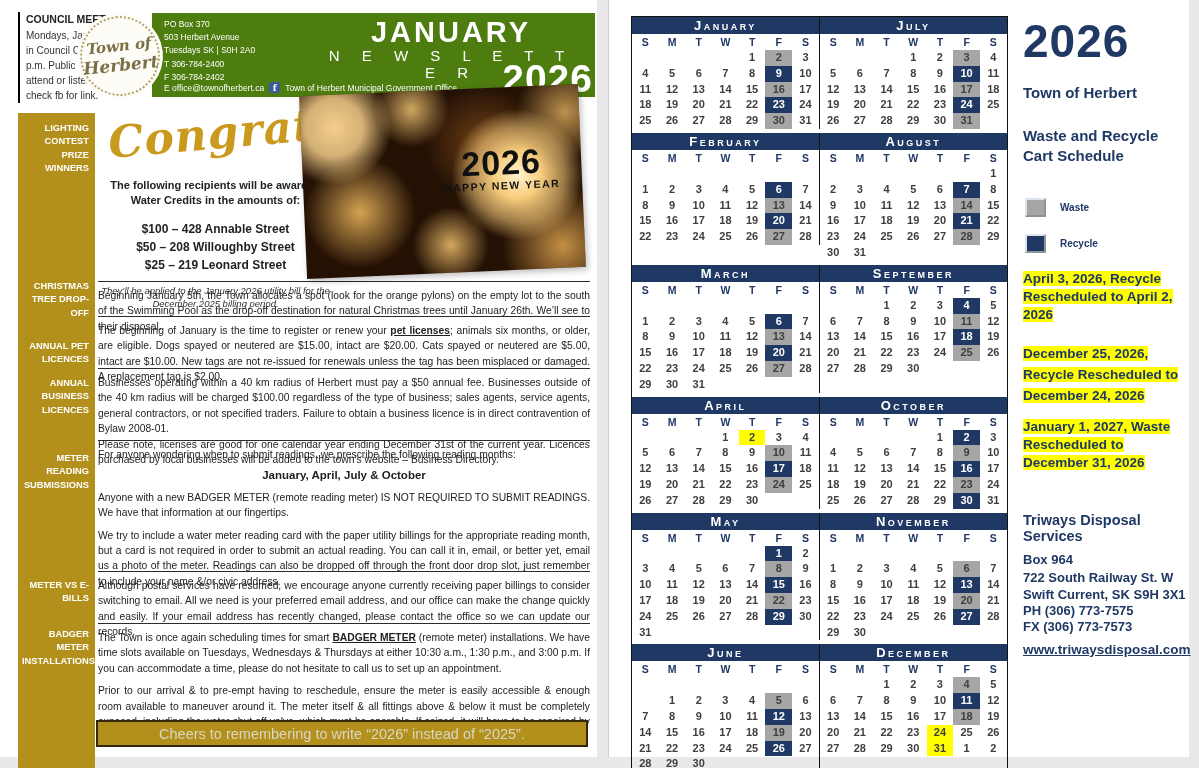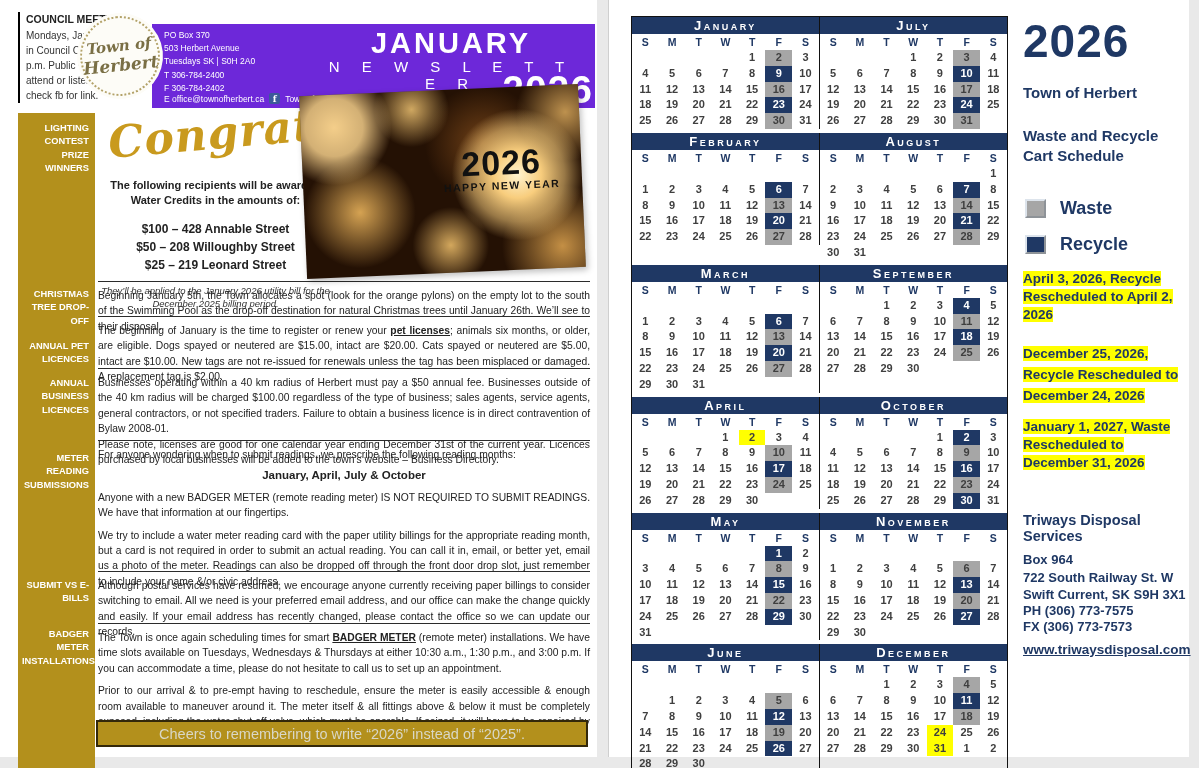--- a/index.html
+++ b/index.html
@@ -12,21 +12,21 @@
   
   .council { position:absolute; left:18px; top:12px; width:134px; font-size:10px; line-height:1.5;
              color:#333; border-left:2px solid #000; padding-left:6px; }
   .council b { font-size:10.5px; color:#222; }
   .logo { position:absolute; left:80px; top:16px; width:80px; height:80px; border-radius:50%;
           background:#fdfcf7; border:2px dotted #b3a269; box-shadow:0 0 0 3px #fdfcf7;
           display:flex; flex-direction:column; align-items:center; justify-content:center;
           transform:rotate(-6deg); z-index:3; }
   .logo .l1, .logo .l2 { font-family:"DejaVu Serif", serif; font-style:italic; color:#7a6f45; font-weight:bold; }
   .logo .l1 { font-size:15px; } .logo .l2 { font-size:17px; }
-  .gold-header { position:absolute; left:152px; top:24px; width:443px; height:84px; background:#6d28d9; z-index:2; }
+  .gold-header { position:absolute; left:152px; top:13px; width:443px; height:84px; background:#4d7c0f; z-index:2; }
   .addr { position:absolute; left:12px; top:5px; color:#fff; font-size:8.5px; line-height:1.55; }
   .title-block { position:absolute; left:168px; top:3px; width:262px; text-align:center; color:#fff; }
   .title-month { font-size:29px; font-weight:bold; letter-spacing:3px; }
   .title-news  { font-size:15px; letter-spacing:9px; margin-top:-2px; }
   .title-year  { position:absolute; right:2px; bottom:-4px; color:#fff; font-size:39px; font-weight:bold; letter-spacing:1px; }
   .email-row { position:absolute; left:12px; bottom:4px; display:flex; align-items:center; gap:5px;
                color:#fff; font-size:8.5px; white-space:nowrap; }
   .fb { display:inline-flex; width:11px; height:11px; background:#3b5a9a; color:#fff; border-radius:2px;
         align-items:center; justify-content:center; font-size:9px; font-weight:bold; font-family:"DejaVu Serif", serif; }
 
@@ -44,21 +44,21 @@
              radial-gradient(circle at 65% 30%, rgba(120,70,25,.9) 0%, rgba(120,70,25,0) 26%),
              #241104; }
   .photo-text { position:absolute; right:22px; top:58px; text-align:center; color:#111; }
   .photo-year { font-size:34px; font-weight:bold; letter-spacing:1px; line-height:1; }
   .photo-cap  { font-size:10.5px; font-weight:bold; letter-spacing:1.5px; }
 
   
   .sidebar { position:absolute; left:18px; top:113px; width:77px; height:765px; background:#b3901c; z-index:1; }
   .sb-label { position:absolute; right:6px; left:4px; text-align:right; color:#fff; font-weight:bold;
               font-size:9.3px; line-height:1.45; }
-  .sb0{top:9px;} .sb1{top:175px;text-align:right;} .sb2{top:227px;} .sb3{top:264px;} .sb4{top:339px;} .sb5{top:466px;} .sb6{top:515px;}
+  .sb0{top:9px;} .sb1{top:167px;text-align:right;} .sb2{top:227px;} .sb3{top:264px;} .sb4{top:339px;} .sb5{top:466px;} .sb6{top:515px;}
 
   
   .congrats-head { position:absolute; left:108px; top:106px; font-family:"DejaVu Serif", serif;
                    font-style:italic; font-weight:bold; font-size:44px; color:#c99a1e;
                    transform:rotate(-5deg); letter-spacing:1px; }
   .congrats-body { position:absolute; left:98px; top:178px; width:235px; text-align:center; color:#222; }
   .congrats-intro { font-size:11px; font-weight:bold; line-height:1.35; }
   .credits { margin-top:12px; font-size:12px; font-weight:bold; line-height:1.5; }
   .congrats-note { margin-top:10px; font-size:9.5px; font-style:italic; line-height:1.4; color:#333; }
 
@@ -91,21 +91,21 @@
 
   
   .info { position:absolute; left:414px; top:0; width:160px; color:#1f3864; }
   .big-year { position:absolute; top:14px; left:0; font-size:46px; font-weight:bold; letter-spacing:1px; }
   .town { position:absolute; top:84px; left:0; font-size:15px; font-weight:bold; }
   .sched-title { position:absolute; top:126px; left:0; font-size:15px; font-weight:bold; line-height:1.3; }
   .legend-item { position:absolute; left:2px; display:flex; align-items:center; gap:14px; }
   .leg-waste{top:198px;} .leg-recycle{top:234px;}
   .legend-box { width:21px; height:19px; border:2px outset #dde4ec; }
   .legend-box.waste{background:#a6a6a6;} .legend-box.recycle{background:#1f3864;}
-  .legend-label { font-size:18px; font-weight:bold; }
+  .legend-label { font-size:10px; font-weight:bold; }
   .note { position:absolute; left:0; width:158px; font-size:13.5px; font-weight:bold; line-height:1.32; }
   .note span { background:#ffff00; }
   .note0{top:270px;} .note1{top:344px; line-height:1.55;} .note2{top:418px;}
   .disposal { position:absolute; top:512px; left:0; }
   .disp-name { font-size:14.5px; font-weight:bold; margin-bottom:8px; }
   .disp-line { font-size:13px; font-weight:bold; line-height:1.25; }
   .disp-line.gap { margin-bottom:2px; }
   .disp-link { display:inline-block; margin-top:7px; font-size:13.5px; font-weight:bold;
                text-decoration:underline; color:#1f3864; }
   .disp-note { font-size:12px; font-weight:bold; line-height:1.3; margin-top:2px; }
@@ -153,21 +153,21 @@
         <div class="photo-cap">HAPPY NEW YEAR</div>
       </div>
     </div>
 
     <div class="sidebar">
       <div class="sb-label sb0">LIGHTING CONTEST PRIZE WINNERS</div>
       <div class="sb-label sb1">CHRISTMAS TREE DROP-OFF</div>
       <div class="sb-label sb2">ANNUAL PET LICENCES</div>
       <div class="sb-label sb3">ANNUAL BUSINESS LICENCES</div>
       <div class="sb-label sb4">METER READING SUBMISSIONS</div>
-      <div class="sb-label sb5">SUBMIT VS E-BILLS</div>
+      <div class="sb-label sb5">METER VS E-BILLS</div>
       <div class="sb-label sb6">BADGER METER INSTALLATIONS</div>
     </div>
 
     <div class="congrats-head">Congrats!</div>
     <div class="congrats-body">
       <div class="congrats-intro">The following recipients will be awarded Water Credits in the amounts of:</div>
       <div class="credits">
         <div>$100 – 428 Annable Street</div>
         <div>$50 – 208 Willoughby Street</div>
         <div>$25 – 219 Leonard Street</div>

